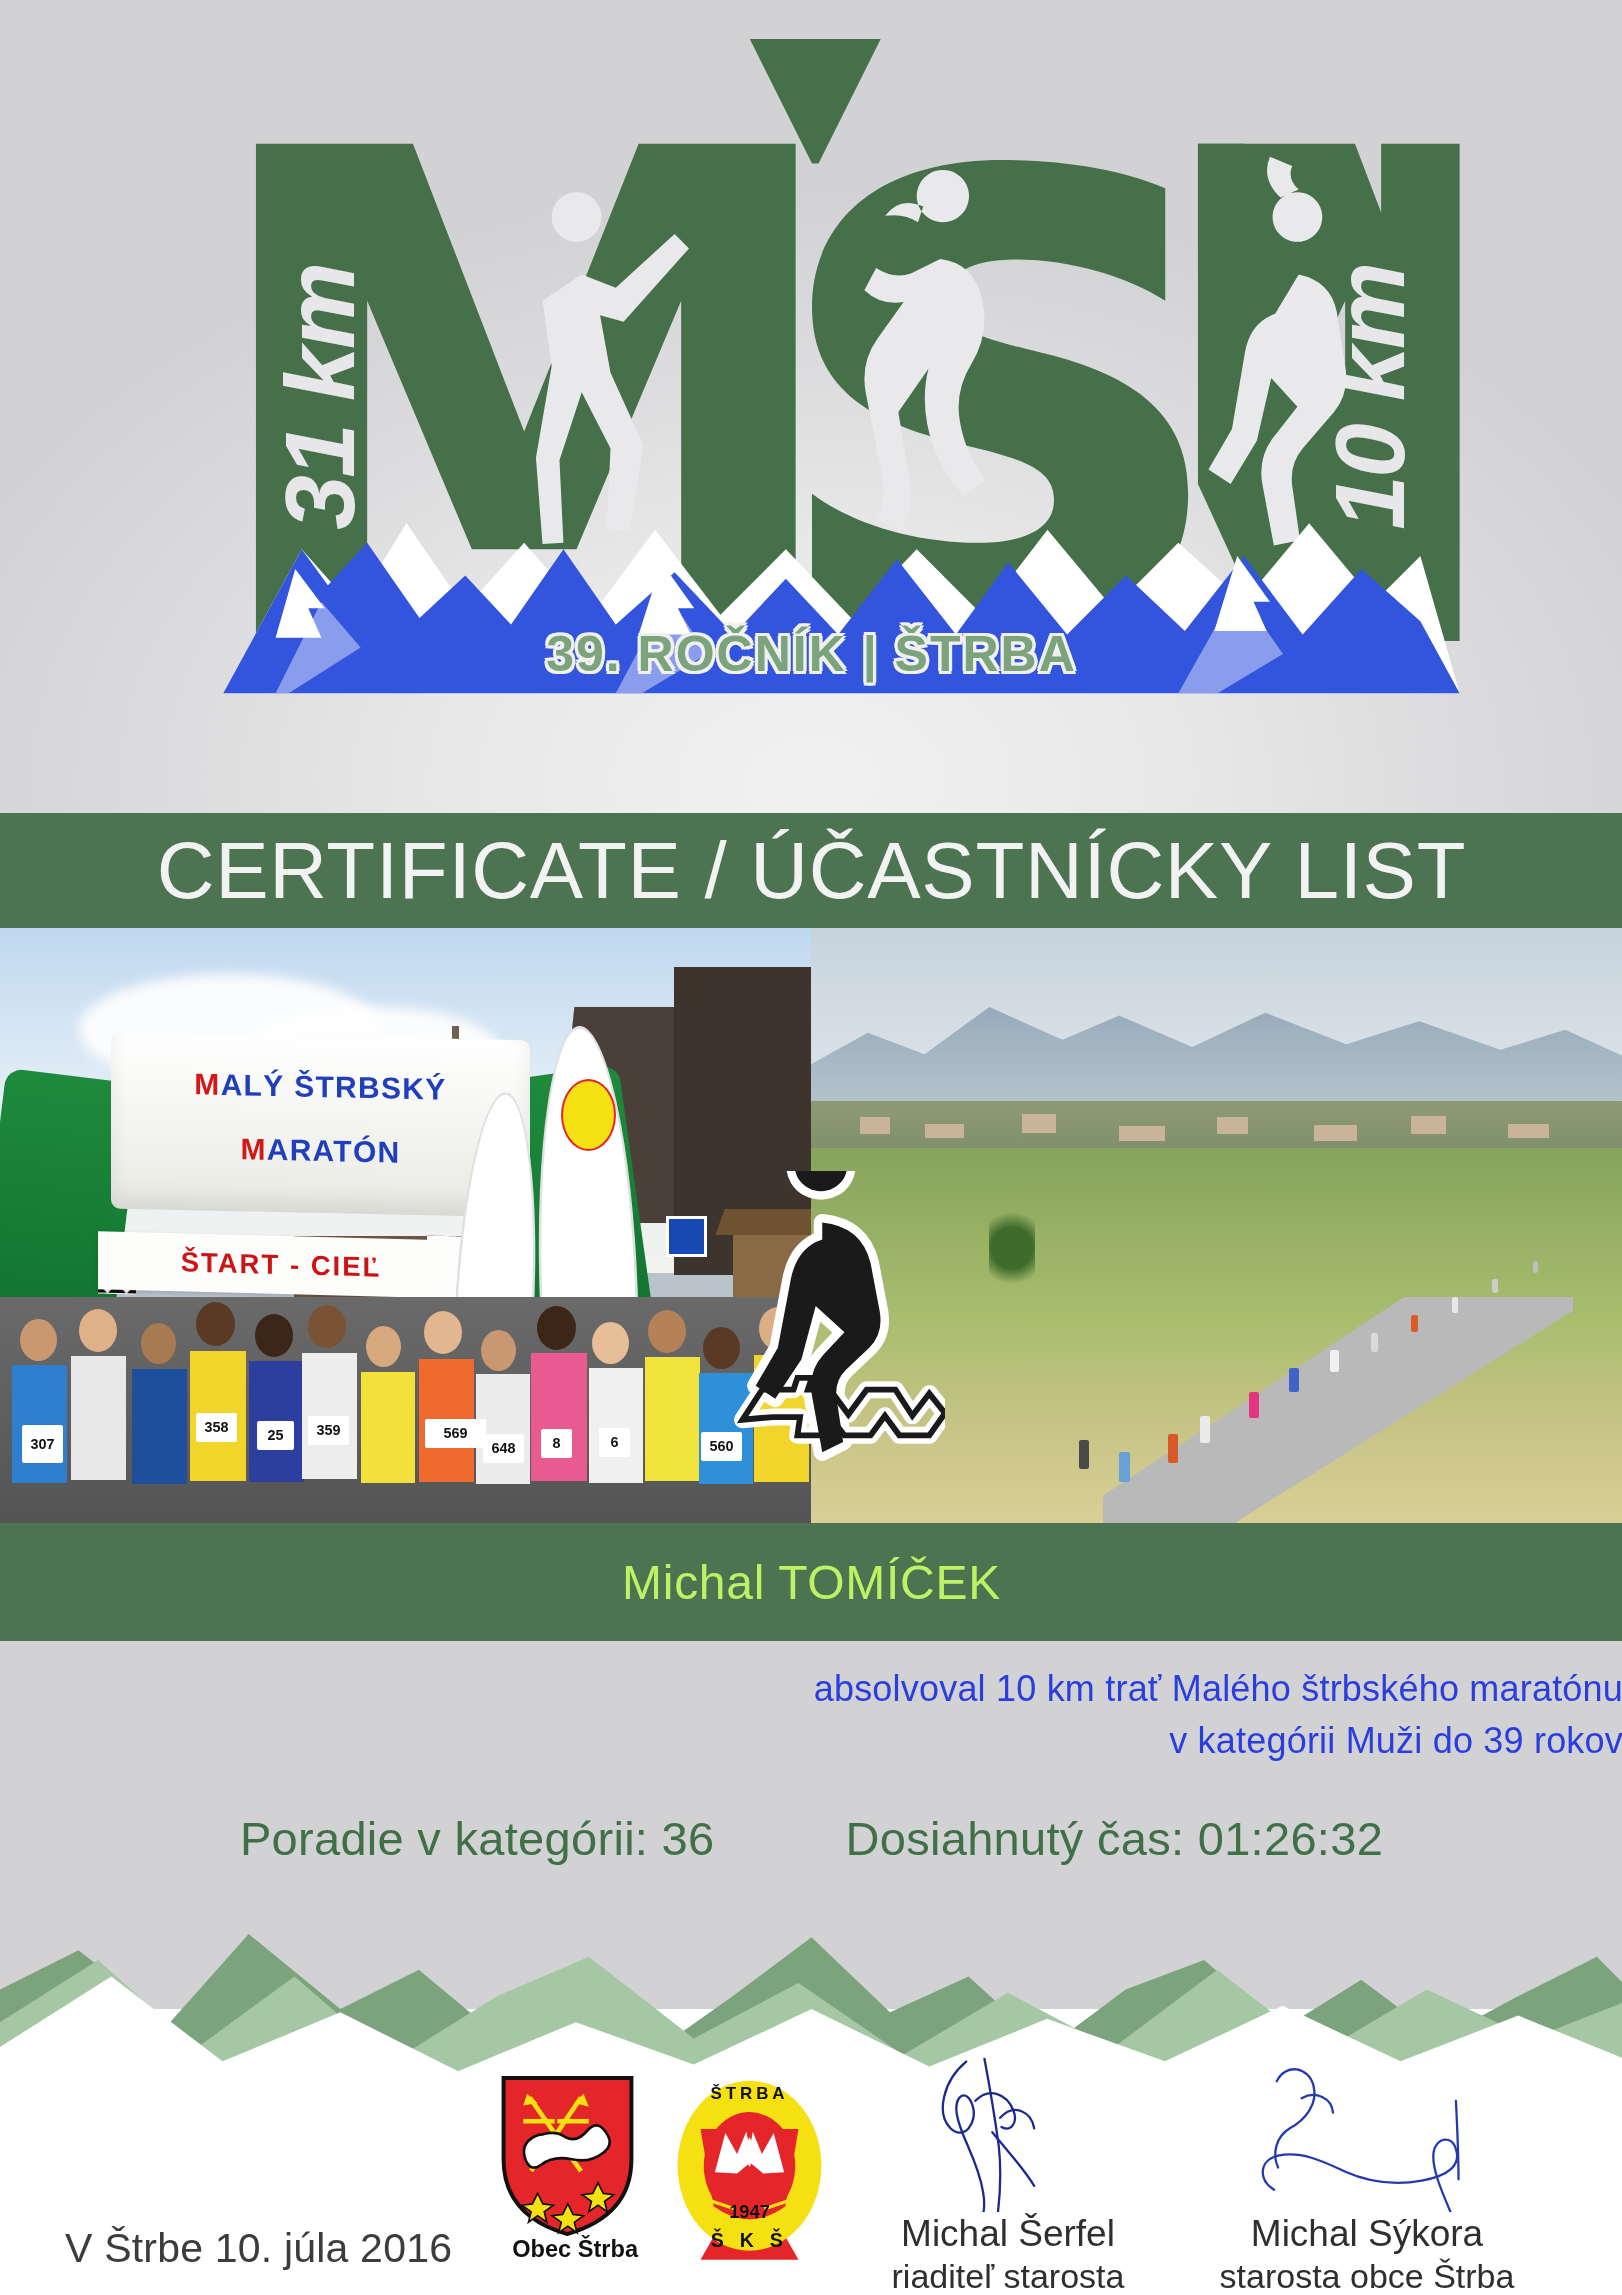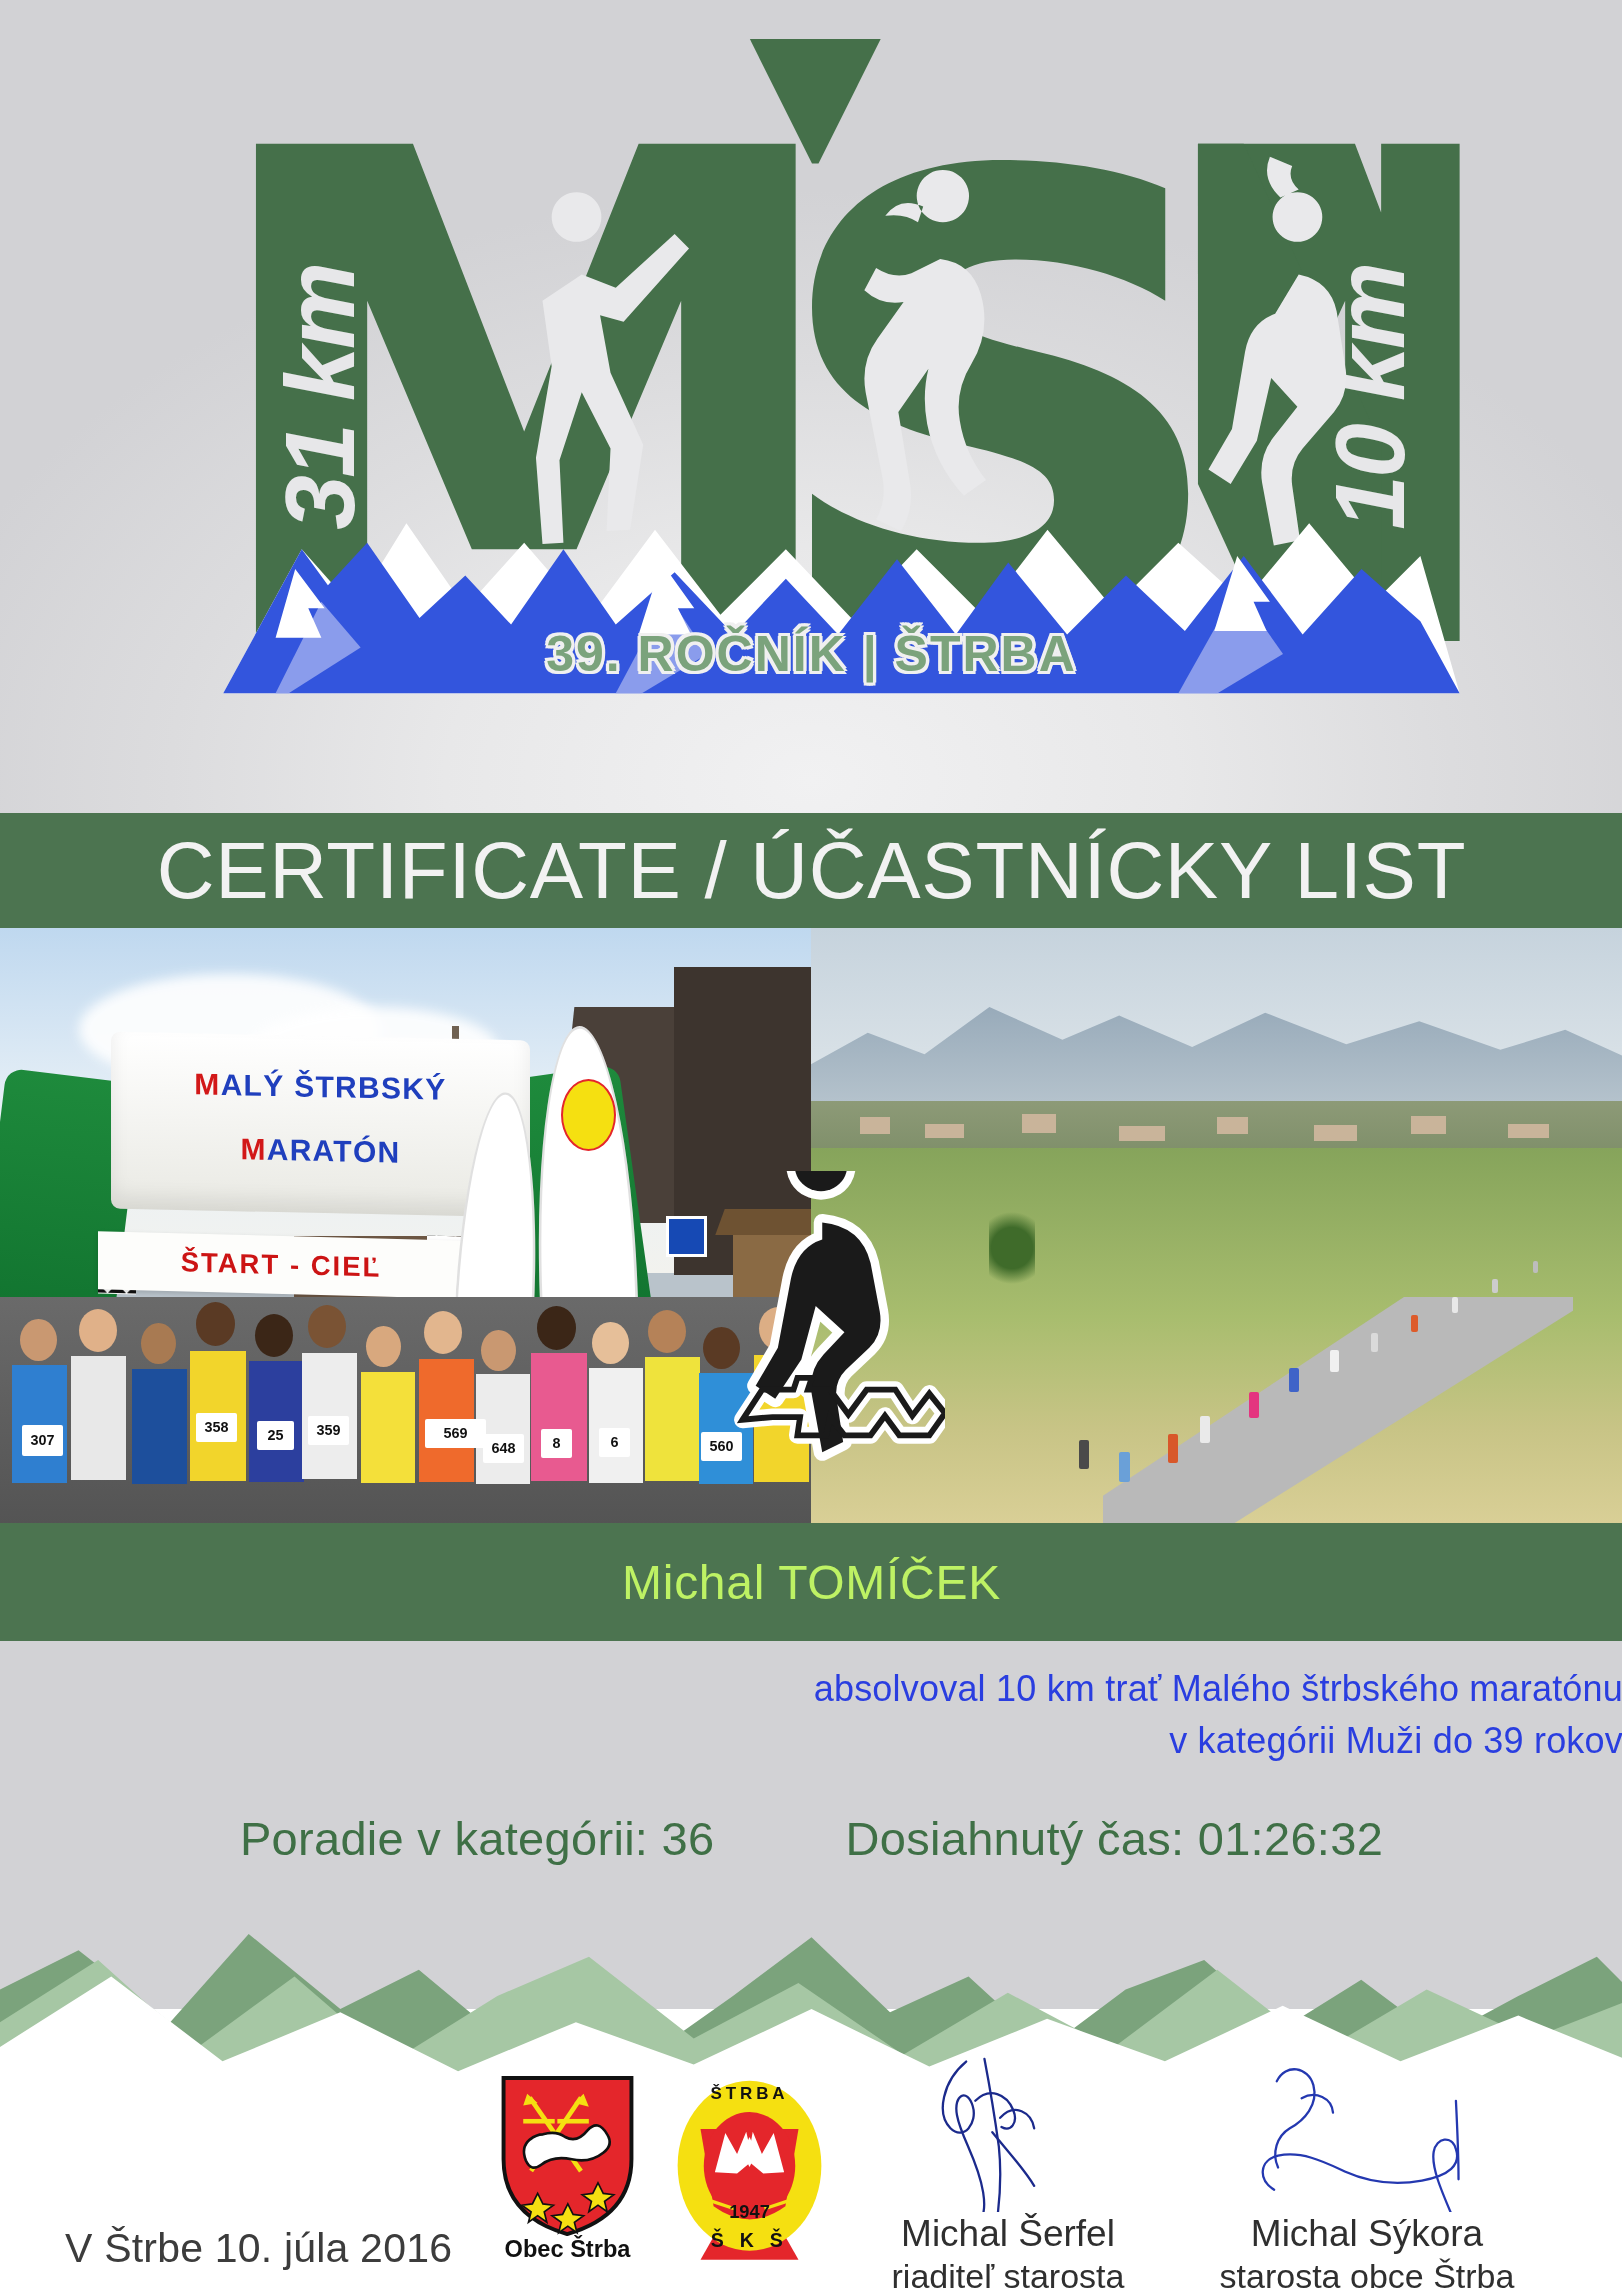--- a/index.html
+++ b/index.html
@@ -144,21 +144,21 @@
     position:absolute; left:0; top:2009px; width:1623px; height:287px;
     background:#ffffff; z-index:1;
   }
   .footer-inner{ position:absolute; left:0; top:2009px; width:1623px; height:287px; z-index:5; }
 
   .f-date{
     position:absolute; left:65px; top:216px;
     font-size:41px; color:#3c3c3c; letter-spacing:0.2px;
   }
   .f-crest{ position:absolute; left:497px; top:65px; width:141px; height:196px; }
-  .f-crest .cap{ position:absolute; left:0; top:162px; width:100%; text-align:center;
+  .f-crest .cap{ position:absolute; left:0; top:162px; width:100%; text-align:right;
     font-size:23.6px; font-weight:bold; color:#111; }
   .f-sks{ position:absolute; left:674px; top:60px; width:151px; height:196px; }
 
   .sig-block{ position:absolute; width:340px; text-align:center; }
   .sig-1{ left:838px; top:52px; }
   .sig-2{ left:1197px; top:52px; }
   .sig-ink{ position:absolute; left:0; top:-6.5px; width:340px; height:157px; }
   .sig-name{ position:absolute; left:0; top:152px; width:100%; font-size:37px; color:#2f2f2f; }
   .sig-role{ position:absolute; left:0; top:196px; width:100%; font-size:34px; color:#2f2f2f; }
 </style>
@@ -317,21 +317,21 @@
         <div style="position:absolute; left:302px; top:56px;  width:55px; height:126px; background:#ededed;"></div>
         <div style="position:absolute; left:361px; top:75px; width:54px; height:111px; background:#f4e03a;"></div>
         <div style="position:absolute; left:419px; top:62px;  width:55px; height:123px; background:#ef6a2c;"></div>
         <div style="position:absolute; left:476px; top:77px; width:54px; height:110px; background:#ececec;"></div>
         <div style="position:absolute; left:531px; top:56px;  width:56px; height:128px; background:#e85a90;"></div>
         <div style="position:absolute; left:589px; top:71px; width:54px; height:115px; background:#f0f0f0;"></div>
         <div style="position:absolute; left:645px; top:60px;  width:55px; height:124px; background:#efe33c;"></div>
         <div style="position:absolute; left:699px;top:76px; width:54px; height:111px; background:#2f8fd8;"></div>
         <div style="position:absolute; left:754px;top:58px;  width:55px; height:127px; background:#f2d52b;"></div>
 
-        <div class="bib" style="left:22px;  top:128px; width:41px; height:31px;">307</div>
+        <div class="bib" style="left:22px;  top:128px; width:41px; height:38px;">307</div>
         <div class="bib" style="left:196px; top:116px; width:41px; height:29px;">358</div>
         <div class="bib" style="left:257px; top:124px; width:37px; height:29px;">25</div>
         <div class="bib" style="left:308px; top:119px; width:41px; height:29px;">359</div>
         <div class="bib" style="left:425px; top:122px; width:61px; height:29px;">569</div>
         <div class="bib" style="left:483px; top:137px; width:41px; height:29px;">648</div>
         <div class="bib" style="left:541px; top:132px; width:31px; height:29px;">8</div>
         <div class="bib" style="left:599px; top:131px; width:31px; height:29px;">6</div>
         <div class="bib" style="left:701px;top:135px; width:41px; height:29px;">560</div>
       </div>
     </div>

